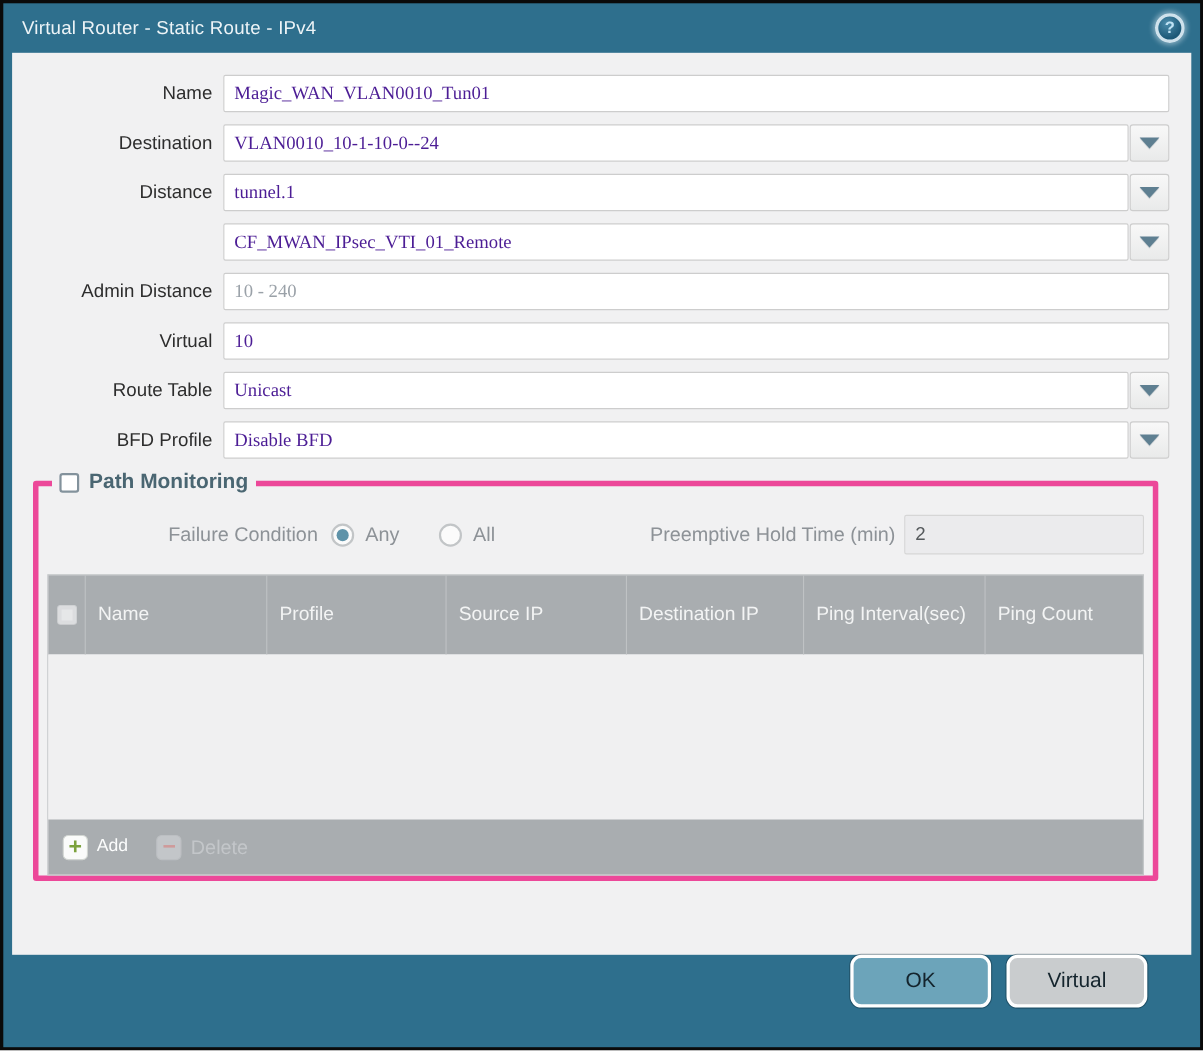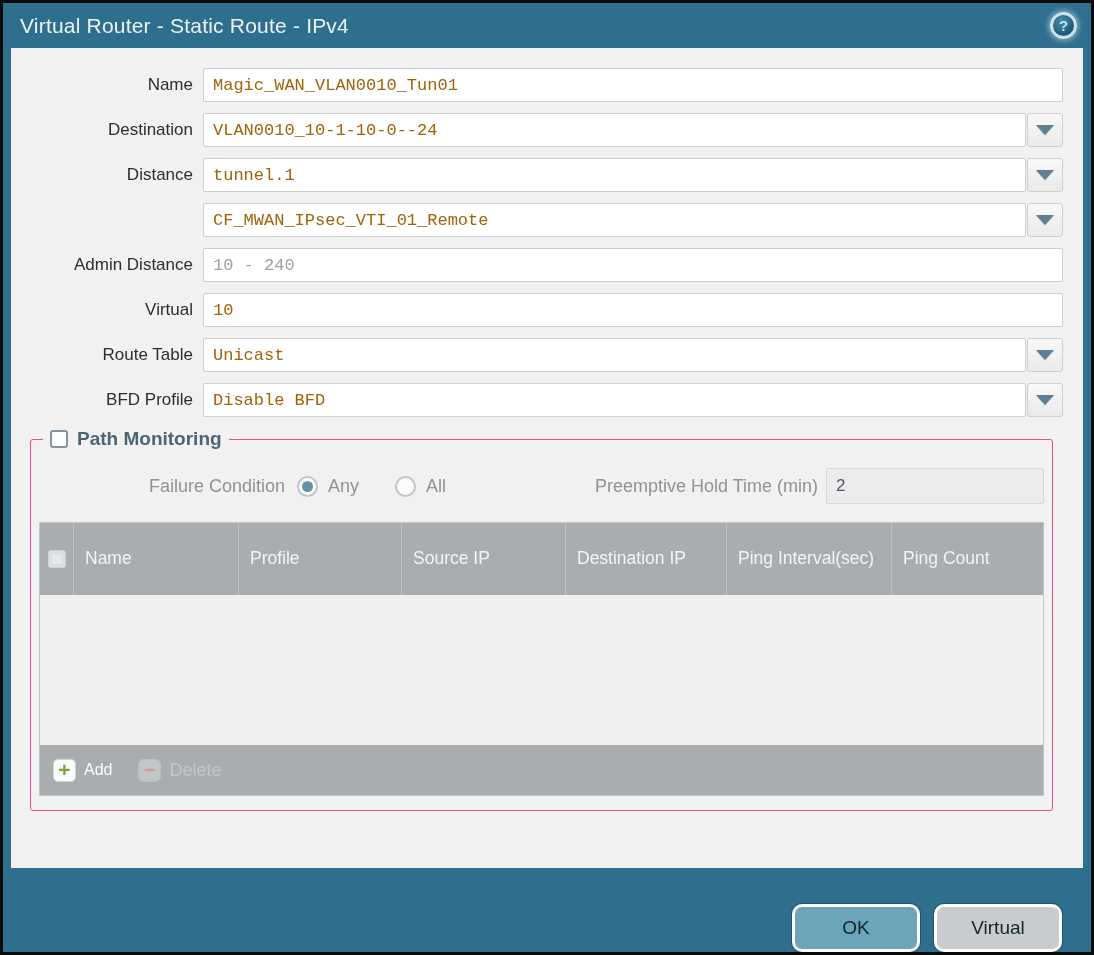--- a/index.html
+++ b/index.html
@@ -3,41 +3,41 @@
 <meta charset="utf-8">
 <style>
   * { margin:0; padding:0; box-sizing:border-box; }
   html,body { width:1094px; height:955px; font-family:"Liberation Sans", sans-serif; }
 
   .dialog-outer { width:1094px; height:955px; background:#0a0a0a; padding:3px; }
   .frame { width:100%; height:100%; background:#2e6f8d; display:flex; flex-direction:column; }
 
   
   .titlebar { height:45px; flex:0 0 45px; display:flex; align-items:center; justify-content:space-between; padding:0 14px 0 17px; }
-  .title { color:#edf4f7; font-size:21px; letter-spacing:.2px; }
+  .title { color:#edf4f7; font-size:17px; letter-spacing:.2px; }
   .help-icon { width:27px; height:27px; border-radius:50%;
     background:radial-gradient(circle at 38% 30%, #4c8cab 0%, #1c5877 70%);
     border:3px solid #cfe2ec; box-shadow:0 0 5px 2px rgba(230,242,248,.45);
     color:#bfe2f4; font-weight:bold; font-size:15px; display:flex; align-items:center; justify-content:center; cursor:pointer; }
 
   
   .content { flex:1 1 auto; margin:0 8px; background:#f1f1f2; padding-top:20px; overflow:hidden; }
 
   .form-row { display:flex; align-items:center; margin:0 20px 11px 0; }
   .form-label { width:192px; flex:0 0 192px; text-align:right; padding-right:10px; color:#2d2d2d; font-size:17px; }
   .form-control { flex:1; display:flex; }
-  .text-input { flex:1; height:34px; border:1px solid #cdcdcd; background:#ffffff; color:#a16207;
-    font-size:17px; padding:0 9px; font-family:Liberation Mono, monospace; border-radius:2px; outline:none; min-width:0; }
+  .text-input { flex:1; height:34px; border:1px solid #cdcdcd; background:#ffffff; color:#4c1d95;
+    font-size:17px; padding:0 9px; font-family:Liberation Serif, serif; border-radius:2px; outline:none; min-width:0; }
   .text-input::placeholder { color:#9aa1a8; }
   .dd-btn { flex:0 0 36px; height:34px; margin-left:1px; border:1px solid #cdcdcd; border-radius:3px;
     background:linear-gradient(#f8f8f8, #e9eaea); display:flex; align-items:center; justify-content:center; cursor:pointer; }
   .dd-arrow { width:0; height:0; border-left:9px solid transparent; border-right:9px solid transparent; border-top:10px solid #5e7f91; filter:drop-shadow(0 1px 0 #c6ccd0); }
 
   
-  fieldset.pm { margin:3px 30px 0 19px; border:1px solid #ec4899; border-radius:3px; padding:8px 8px 14px 8px; background:#f1f1f2; }
+  fieldset.pm { margin:3px 30px 0 19px; border:5px solid #ec4899; border-radius:3px; padding:8px 8px 0 8px; background:#f1f1f2; }
   .pm-legend { display:flex; align-items:center; gap:9px; padding:0 7px; margin-left:4px; }
   .pm-checkbox { width:18px; height:18px; background:#ffffff; border:2px solid #83929c; border-radius:3px; cursor:pointer; }
   .pm-title { color:#4a6672; font-size:19px; font-weight:bold; }
 
   .fc-row { display:flex; align-items:center; margin:10px 0 18px 0; height:36px; }
   .fc-label { width:258px; flex:0 0 258px; text-align:right; color:#8d9297; font-size:18px; padding-right:12px; }
   .radio { width:21px; height:21px; border-radius:50%; border:2px solid #c2c5c7; background:#fbfbfb;
     display:flex; align-items:center; justify-content:center; cursor:pointer; }
   .radio.selected .dot { width:11px; height:11px; border-radius:50%; background:#5f93a9; }
   .radio-label { color:#8d9297; font-size:18px; margin:0 0 0 10px; }
@@ -59,21 +59,21 @@
   .tbl-footer { height:50px; background:#a9adb0; display:flex; align-items:center; gap:26px; padding-left:13px; }
   .tbl-btn { display:flex; align-items:center; gap:8px; cursor:pointer; }
   .icon-plus { width:23px; height:23px; border-radius:5px; background:#fafbfa; border:1px solid #d2d6d2;
     color:#7ca23c; font-size:21px; font-weight:bold; line-height:20px; text-align:center; }
   .icon-minus { width:23px; height:23px; border-radius:5px; background:#c3c6c9; border:1px solid #bcbfc2;
     color:#cf9a9a; font-size:21px; font-weight:bold; line-height:19px; text-align:center; }
   .add-label { color:#fcfdfd; font-size:16px; }
   .delete-label { color:#c3c6c9; font-size:18px; }
 
   
-  .dlg-footer { flex:0 0 84px; display:flex; align-items:flex-end; justify-content:flex-end; gap:14px; padding-right:29px; }
+  .dlg-footer { flex:0 0 84px; display:flex; align-items:flex-start; justify-content:flex-end; gap:14px; padding-right:48px; }
   .btn { width:128px; height:48px; border-radius:10px; border:3px solid #ffffff; font-size:19px;
     font-family:"Liberation Sans", sans-serif; color:#14242d; cursor:pointer; box-shadow:0 0 0 1px rgba(10,30,40,.35); }
   .btn-ok { background:#6ca4ba; }
   .btn-cancel { background:#c9ccce; }
 </style>
 </head>
 <body>
 
 <div class="dialog-outer">
   <div class="frame">

